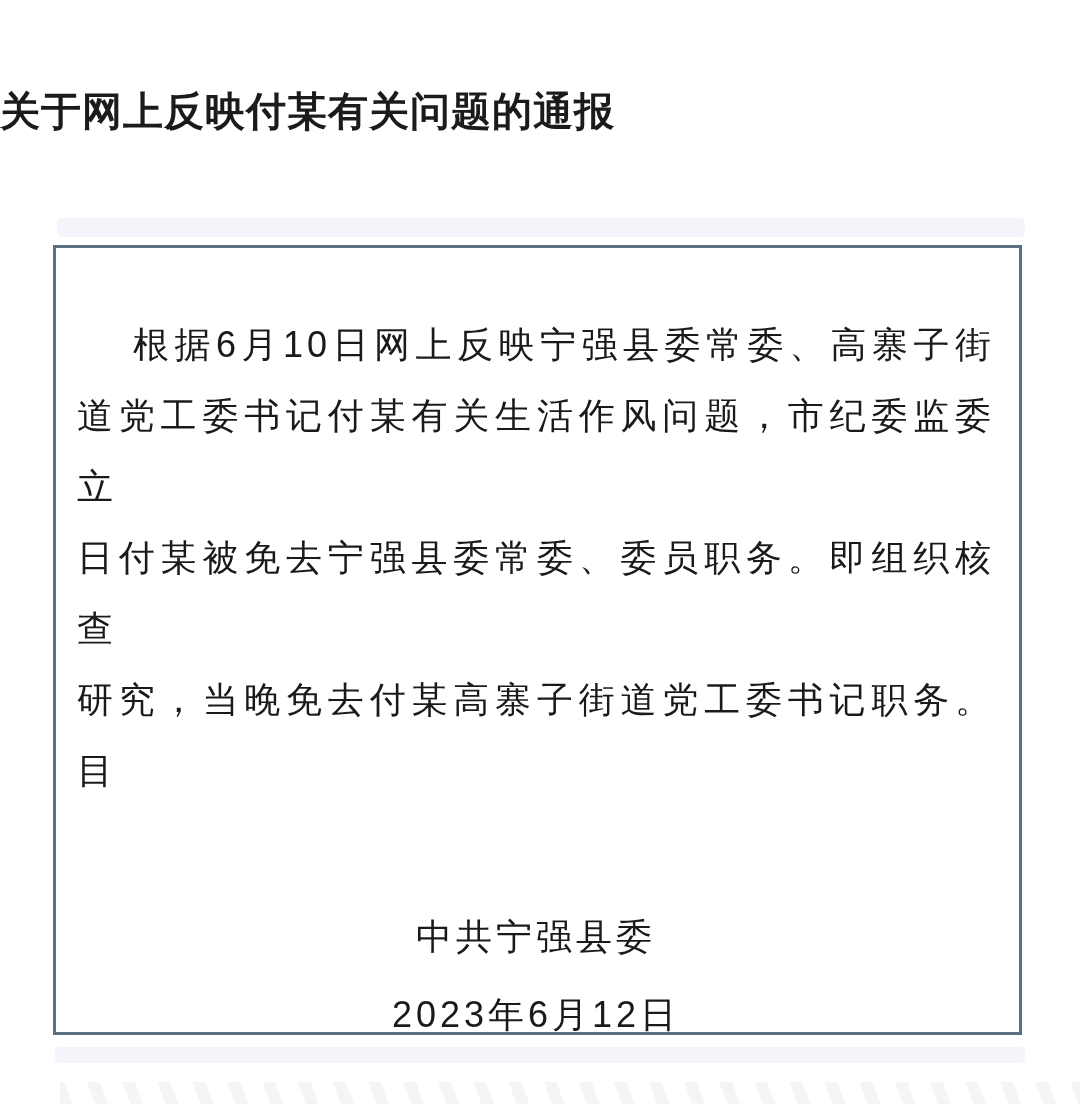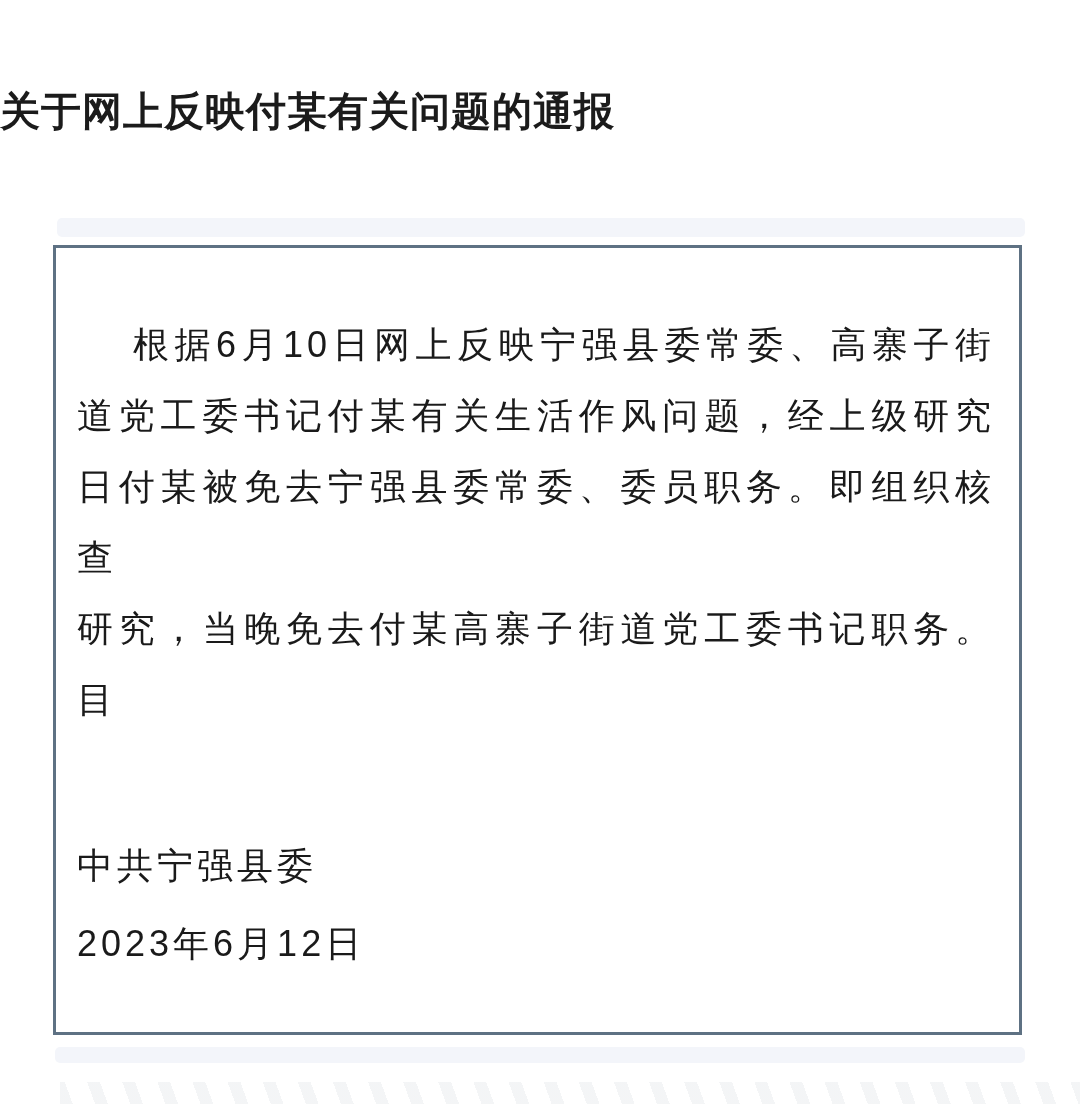--- a/index.html
+++ b/index.html
@@ -65,21 +65,21 @@
   .body-line.justified {
     white-space: normal;
     text-align: justify;
     text-align-last: justify;
   }
   .body-line.first {
     text-indent: 56px;
   }
   .sign-block {
     margin-top: 92px;
-    text-align: left;
+    text-align: center;
   }
   .sign-line {
     font-size: 36px;
     line-height: 78px;
     letter-spacing: 4px;
     color: #1a1a1a;
   }
   .watermark {
     position: absolute;
     left: 60px;
@@ -99,21 +99,21 @@
 <body>
 
 <div class="page">
 
   <h1 class="title">关于网上反映付某有关问题的通报</h1>
 
   <div class="strip-top"></div>
 
   <div class="notice-box">
     <div class="body-line justified first">根据6月10日网上反映宁强县委常委、高寨子街</div>
-    <div class="body-line justified">道党工委书记付某有关生活作风问题，经上级研究</div>
+    <div class="body-line justified">道党工委书记付某有关生活作风问题，市纪委监委立</div>
     <div class="body-line justified">日付某被免去宁强县委常委、委员职务。即组织核查</div>
     <div class="body-line justified">研究，当晚免去付某高寨子街道党工委书记职务。目</div>
 
     <div class="sign-block">
       <div class="sign-line">中共宁强县委</div>
       <div class="sign-line">2023年6月12日</div>
     </div>
   </div>
 
   <div class="strip-bottom"></div>

